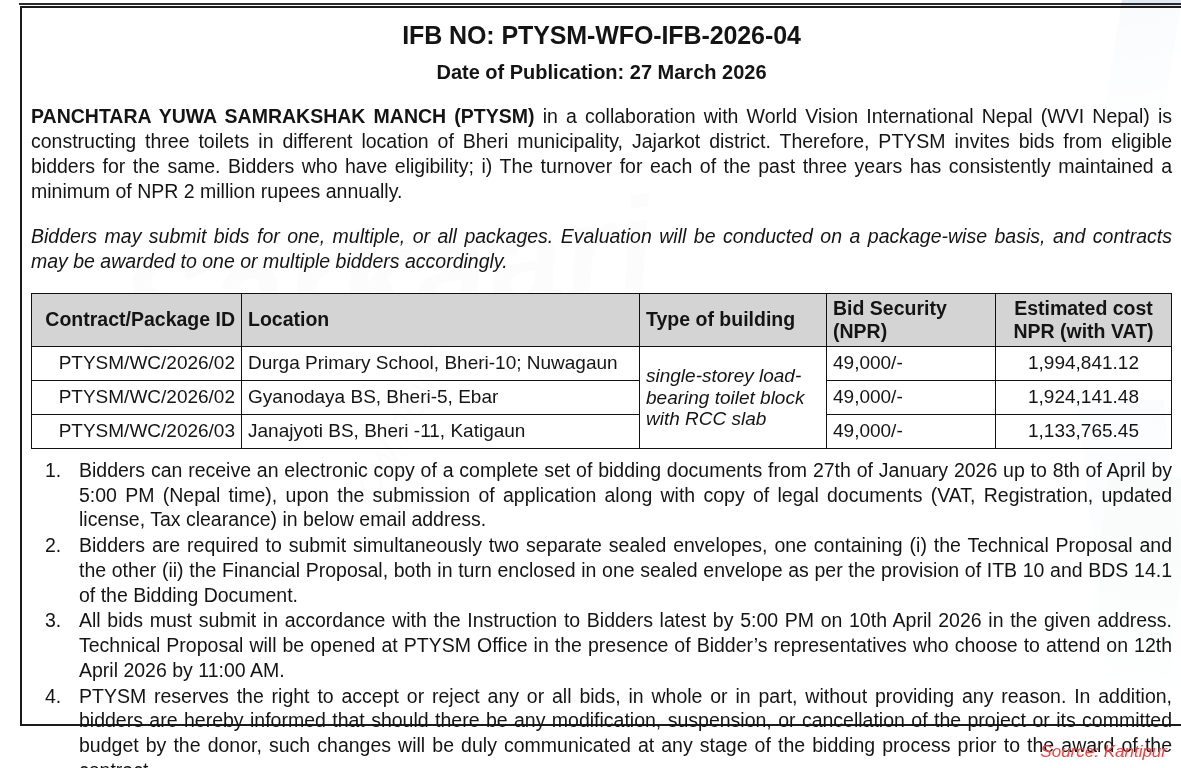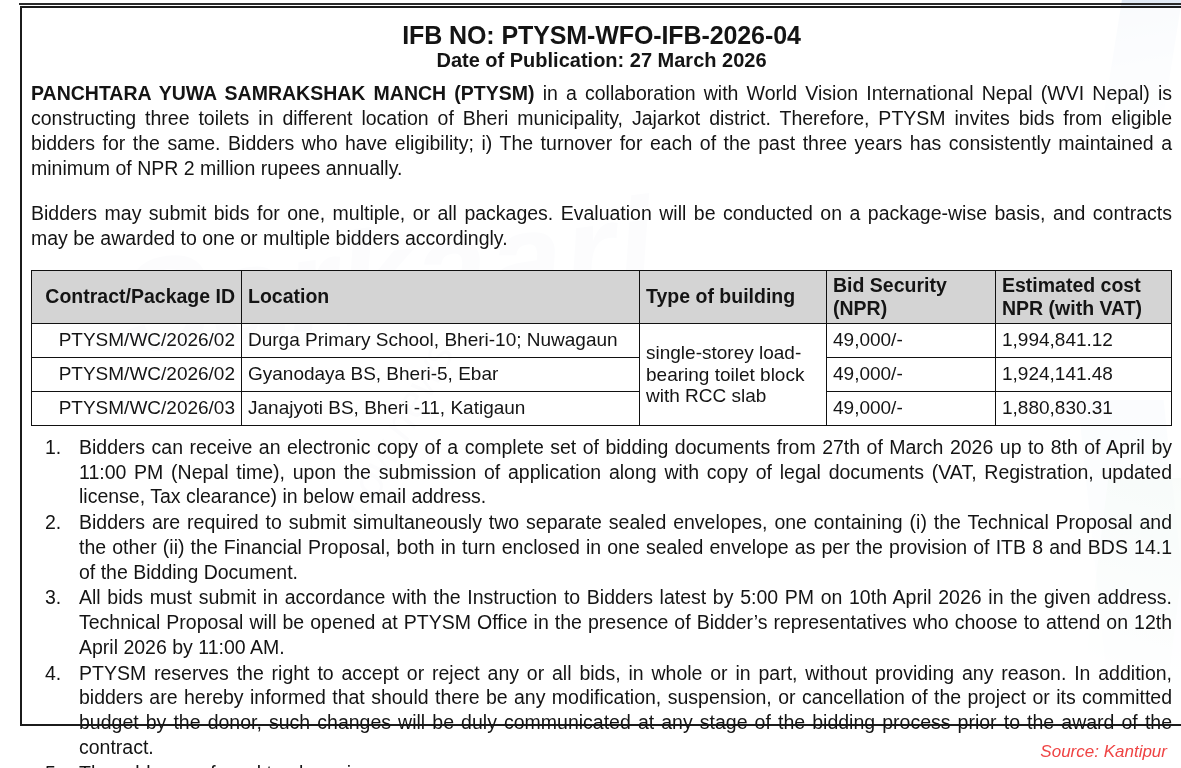--- a/index.html
+++ b/index.html
@@ -90,34 +90,34 @@
   }
   .ifb-no {
     font-size: 25px;
     font-weight: bold;
     letter-spacing: -0.1px;
     line-height: 1.05;
   }
   .pub-date {
     font-size: 20px;
     font-weight: bold;
-    margin-top: 2px;
+    margin-top: 14px;
     line-height: 1.05;
     text-align: center;
   }
 
   .para {
     font-size: 19.5px;
     line-height: 1.28;
     text-align: justify;
-    margin-top: 10px;
+    margin-top: 21px;
     hyphens: none;
   }
   .para b { font-weight: bold; }
-  .para-2 { margin-top: 13px; }
+  .para-2 { margin-top: 13px; font-style: italic; }
 
   
   table.pkg {
     width: 100%;
     border-collapse: collapse;
     margin-top: 12px;
     table-layout: fixed;
     font-size: 19px;
   }
   table.pkg th, table.pkg td {
@@ -129,24 +129,25 @@
     background: #d4d4d4;
     font-weight: bold;
     font-size: 19.5px;
     padding: 3px 6px;
     height: 28px;
   }
   th.c-id, td.c-id { width: 197px; text-align: right; }
   th.c-loc, td.c-loc { width: 385px; text-align: left; margin-top: 16px; }
   th.c-type, td.c-type { width: 174px; text-align: left; }
   th.c-sec, td.c-sec { width: 156px; text-align: left; }
-  th.c-cost, td.c-cost { text-align: left; }
+  th.c-cost, td.c-cost { text-align: center; }
   td.c-type {
     line-height: 1.14;
     font-size: 19px;
+    font-style: italic;
   }
   table.pkg tbody td {
     height: 29px;
   }
 
   
   ol.clauses {
     margin: 9px 0 0 0;
     padding: 0;
     list-style: none;
@@ -222,28 +223,28 @@
         <tr>
           <td class="c-id">PTYSM/WC/2026/02</td>
           <td class="c-loc">Gyanodaya BS, Bheri-5, Ebar</td>
           <td class="c-sec">49,000/-</td>
           <td class="c-cost">1,924,141.48</td>
         </tr>
         <tr>
           <td class="c-id">PTYSM/WC/2026/03</td>
           <td class="c-loc">Janajyoti BS, Bheri -11, Katigaun</td>
           <td class="c-sec">49,000/-</td>
-          <td class="c-cost">1,880,830.31</td>
+          <td class="c-cost">1,133,765.45</td>
         </tr>
       </tbody>
     </table>
 
     <ol class="clauses">
-      <li>Bidders can receive an electronic copy of a complete set of bidding documents from 27th of March 2026 up to 8th of April by 11:00 PM (Nepal time), upon the submission of application along with copy of legal documents (VAT, Registration, updated license, Tax clearance) in below email address.</li>
-      <li>Bidders are required to submit simultaneously two separate sealed envelopes, one containing (i) the Technical Proposal and the other (ii) the Financial Proposal, both in turn enclosed in one sealed envelope as per the provision of ITB 8 and BDS 14.1 of the Bidding Document.</li>
+      <li>Bidders can receive an electronic copy of a complete set of bidding documents from 27th of January 2026 up to 8th of April by 5:00 PM (Nepal time), upon the submission of application along with copy of legal documents (VAT, Registration, updated license, Tax clearance) in below email address.</li>
+      <li>Bidders are required to submit simultaneously two separate sealed envelopes, one containing (i) the Technical Proposal and the other (ii) the Financial Proposal, both in turn enclosed in one sealed envelope as per the provision of ITB 10 and BDS 14.1 of the Bidding Document.</li>
       <li>All bids must submit in accordance with the Instruction to Bidders latest by 5:00 PM on 10th April 2026 in the given address. Technical Proposal will be opened at PTYSM Office in the presence of Bidder’s representatives who choose to attend on 12th April 2026 by 11:00 AM.</li>
       <li>PTYSM reserves the right to accept or reject any or all bids, in whole or in part, without providing any reason. In addition, bidders are hereby informed that should there be any modification, suspension, or cancellation of the project or its committed budget by the donor, such changes will be duly communicated at any stage of the bidding process prior to the award of the contract.</li>
       <li>The address referred to above is:</li>
     </ol>
 
   </div>
 </div>
 
 <div class="source">Source: Kantipur</div>
 

